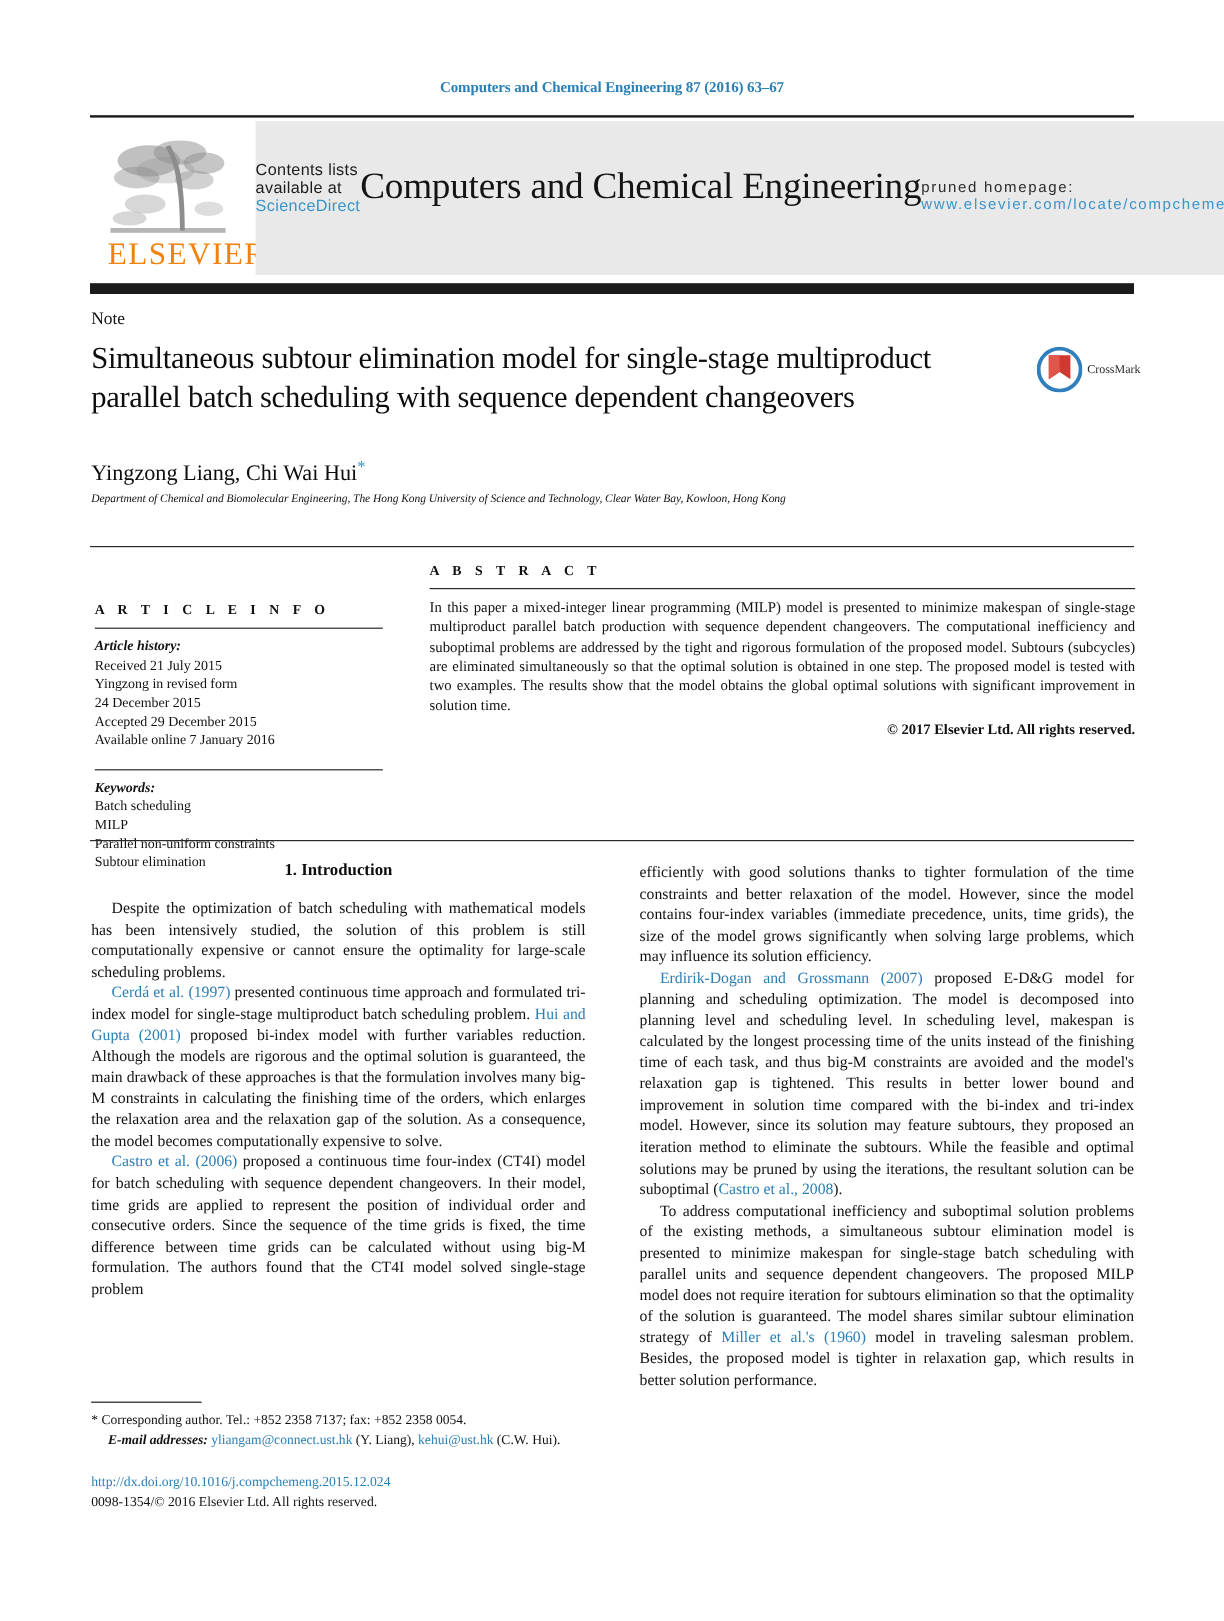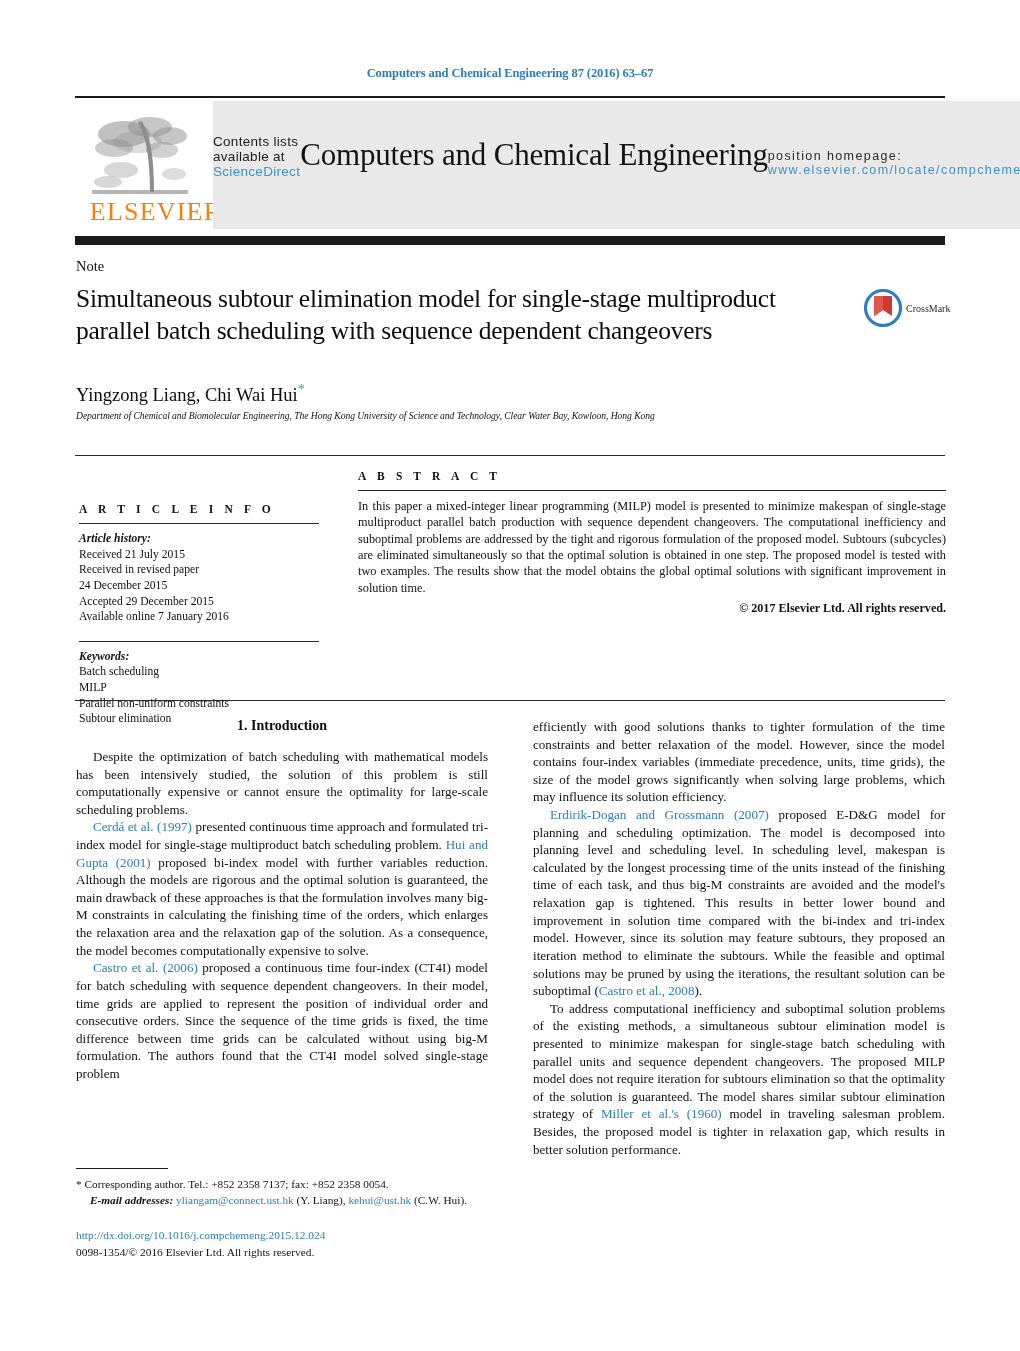--- a/index.html
+++ b/index.html
@@ -408,21 +408,21 @@
               <rect x="4" y="78" width="96" height="4" opacity="0.65"></rect>
             </g>
           </svg>
         </div>
         <div class="elsevier-word">ELSEVIER</div>
       </div>
 
       <div class="journal-band">
         <div class="contents-line"><span>Contents lists available at </span><span class="sd">ScienceDirect</span></div>
         <div class="journal-title">Computers and Chemical Engineering</div>
-        <div class="homepage-line"><span>position homepage: </span><span class="url">www.elsevier.com/locate/compchemeng</span></div>
+        <div class="homepage-line"><span>pruned homepage: </span><span class="url">www.elsevier.com/locate/compchemeng</span></div>
       </div>
 
       <div class="cover-thumb">
         <div class="cover-badge"></div>
         <div class="cover-title">Computers &amp; Chemical Engineering</div>
         <div class="cover-sub">An International Journal of Computer Applications in Chemical Engineering</div>
         <div class="cover-circles">
           <div class="cc cc1"></div>
           <div class="cc cc2"></div>
           <div class="cc cc3"></div>
@@ -453,21 +453,21 @@
   <div class="affiliation">Department of Chemical and Biomolecular Engineering, The Hong Kong University of Science and Technology, Clear Water Bay, Kowloon, Hong Kong</div>
 
   <div class="infoblock-rule-top"></div>
 
   <div class="info-col">
     <div class="sec-head">A R T I C L E   I N F O</div>
     <div class="hairline"></div>
     <div class="info-grp">
       <div class="ital">Article history:</div>
       <div>Received 21 July 2015</div>
-      <div>Received in revised paper</div>
+      <div>Yingzong in revised form</div>
       <div>24 December 2015</div>
       <div>Accepted 29 December 2015</div>
       <div>Available online 7 January 2016</div>
     </div>
     <div class="info-gap"></div>
     <div class="hairline"></div>
     <div class="info-grp">
       <div class="ital">Keywords:</div>
       <div>Batch scheduling</div>
       <div>MILP</div>

